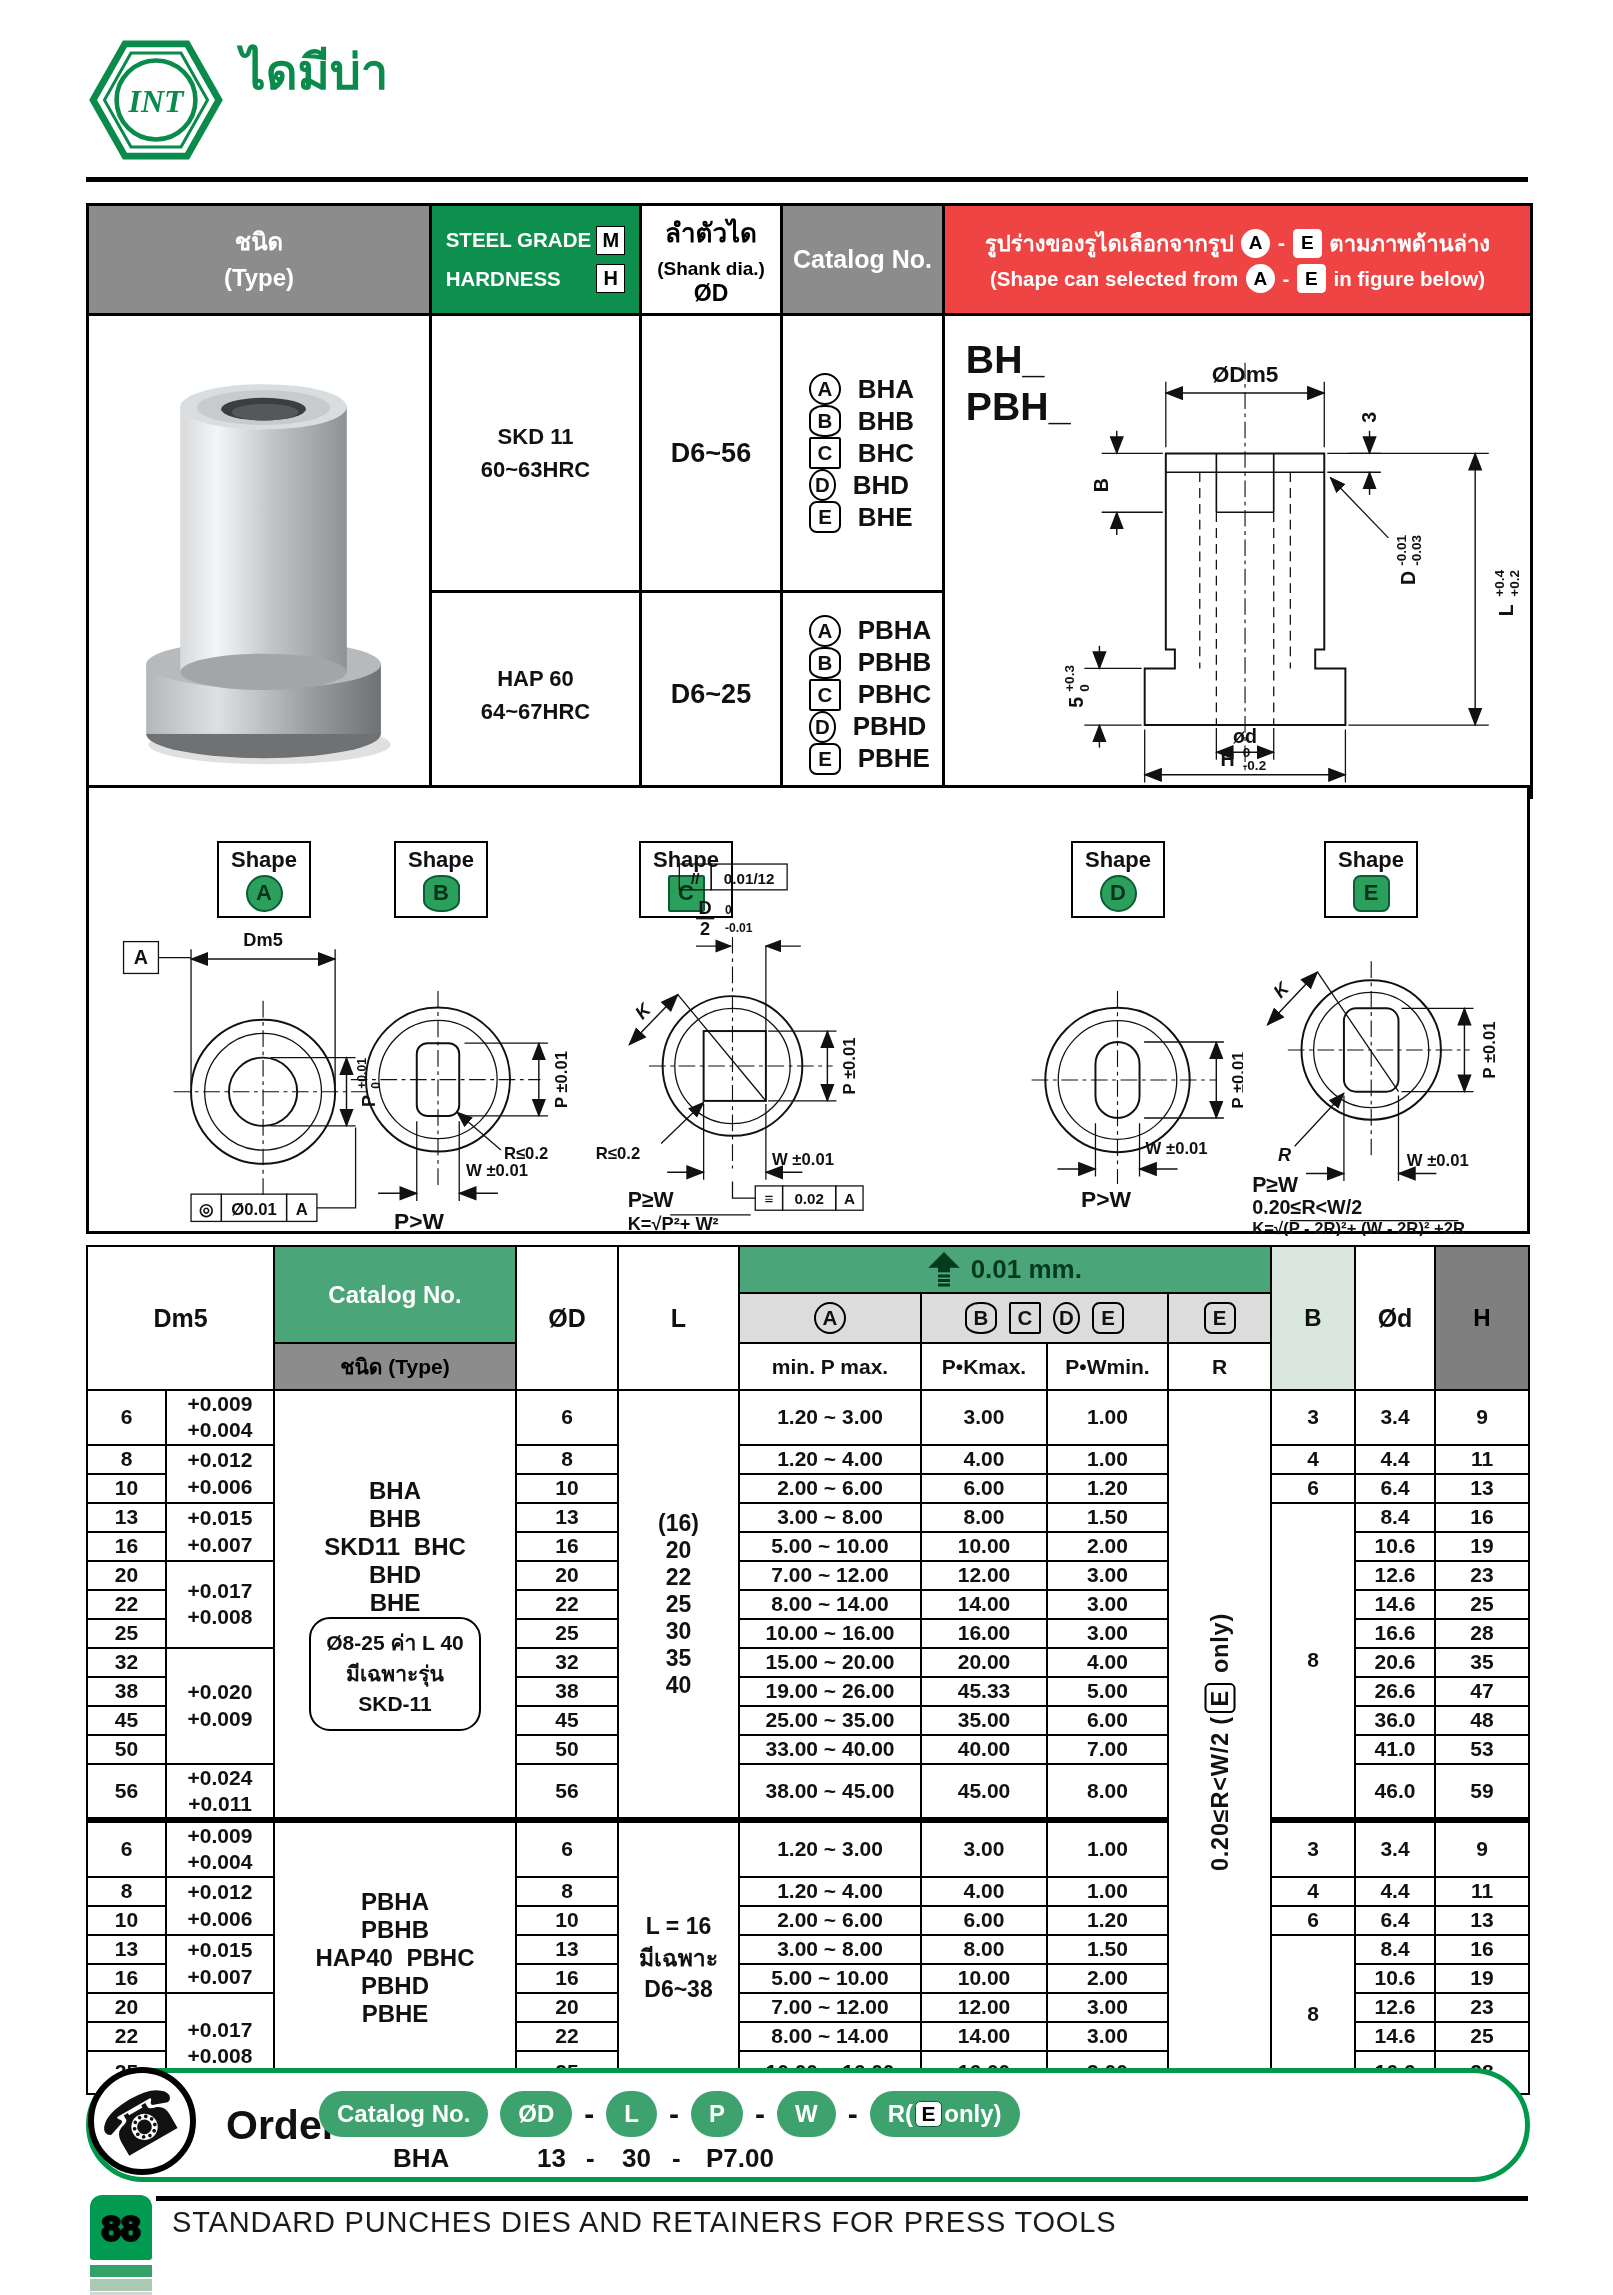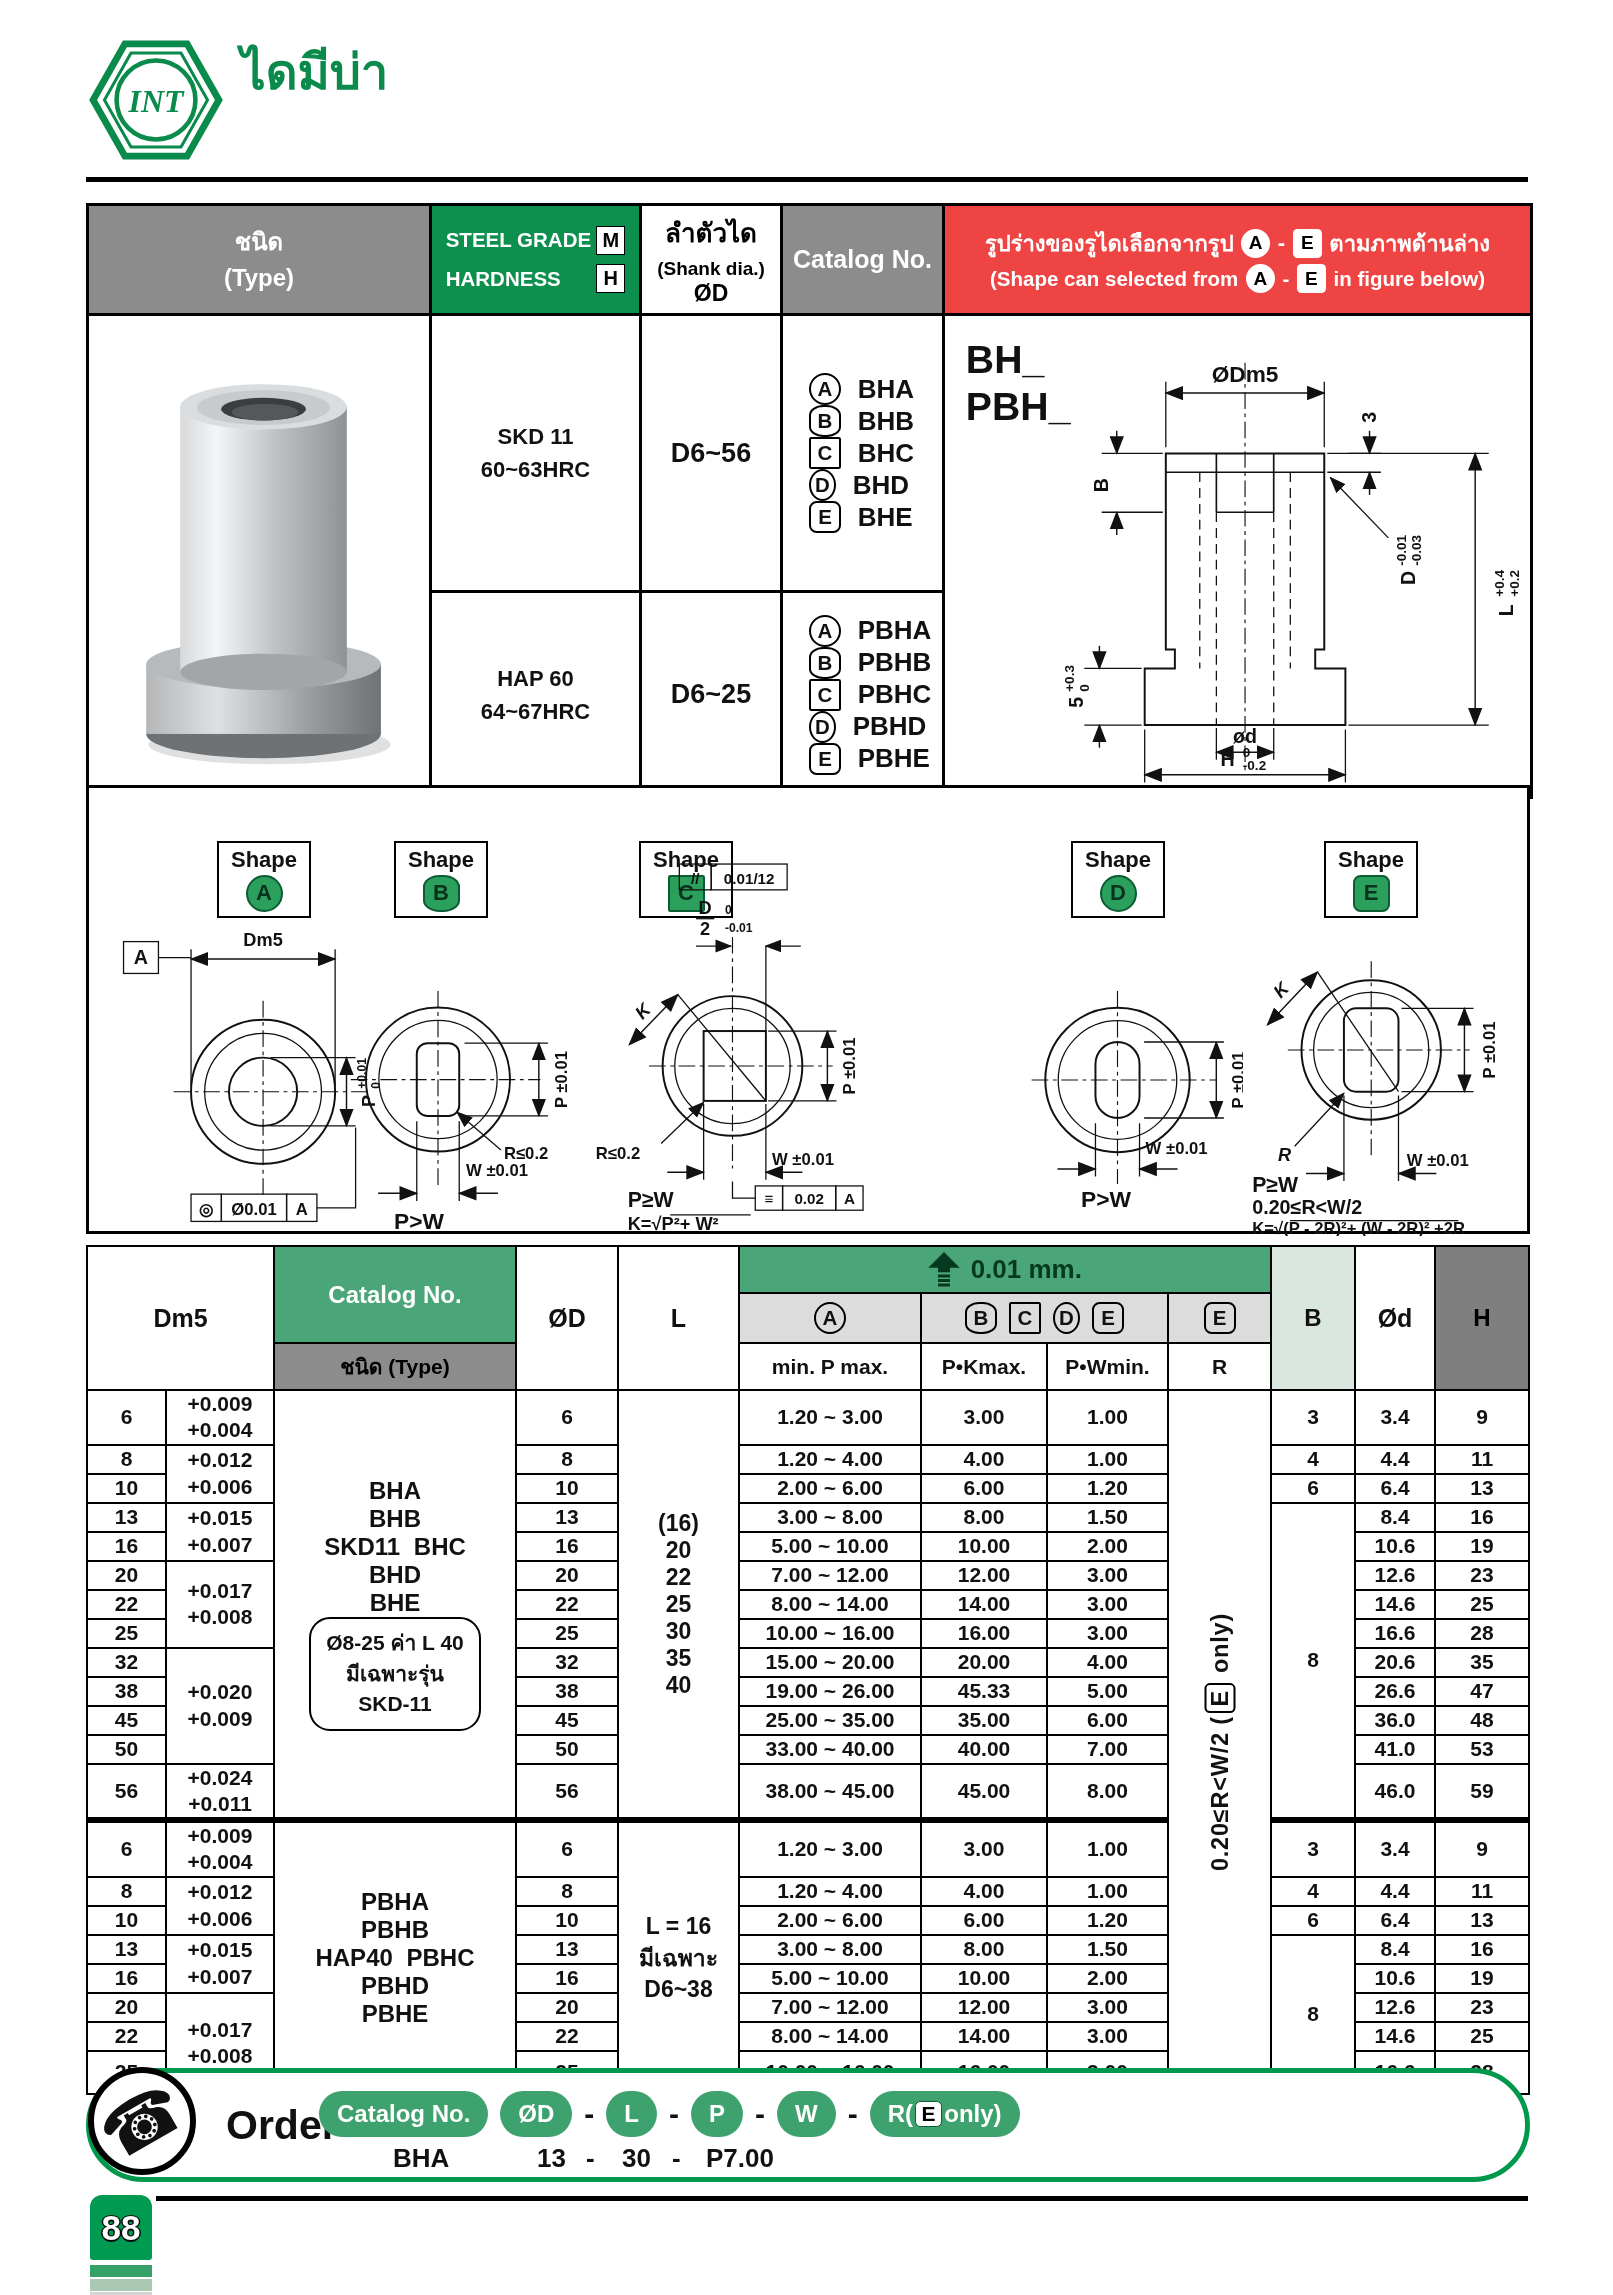--- a/index.html
+++ b/index.html
@@ -97,21 +97,21 @@
   .pills{position:absolute;left:228px;top:18px;display:flex;align-items:center;gap:12px;}
   .pill{background:#3ea26f;color:#fff;font-weight:bold;font-size:24px;border-radius:24px;padding:9px 18px;
         display:inline-flex;align-items:center;}
   .pill .pe{background:#fff;color:#000;border-radius:5.3px;padding:0 5.3px;margin:0 2.3px;font-size:21px;border:1.5px solid #0b5c33;}
   .pdash{font-size:30px;font-weight:bold;}
   .oex{position:absolute;top:70px;font-size:26px;font-weight:bold;}
   
   .f-rule{position:absolute;left:156px;top:2196px;width:1372px;height:5.3px;background:#000;}
   .f-tab{position:absolute;left:90px;top:2195px;width:62px;height:65px;background:#009a50;border-radius:12px 12px 3px 3px;
          display:flex;align-items:center;justify-content:center;}
-  .f-tab span{font-size:35px;font-weight:bold;color:#ffffff;text-shadow:-1.5px 0 #0a0a0a,1.5px 0 #0a0a0a,0 -1.5px #0a0a0a,0 1.5px #0a0a0a;}
+  .f-tab span{font-size:35px;font-weight:bold;color:#000000;text-shadow:-1.5px 0 #0a0a0a,1.5px 0 #0a0a0a,0 -1.5px #0a0a0a,0 1.5px #0a0a0a;}
   .f-strip{position:absolute;left:90px;width:62px;}
   .f-text{position:absolute;left:172px;top:2206px;font-size:29px;color:#1a1a1a;letter-spacing:0.8px;}
 </style>
 </head>
 <body>
 
 <div class="page">
 
   <svg class="abs" style="left:84px;top:30px" width="144" height="140" viewBox="0 0 190 184">
     <polygon points="12,92 54,18 136,18 178,92 136,166 54,166" fill="#fff" stroke="#0a8a4b" stroke-width="9"></polygon>
@@ -910,15 +910,16 @@
     </div>
   </div>
 
   <div class="f-rule"></div>
   <div class="f-tab">
       <span>88</span>
     </div>
   <div class="f-strip" style="top:2265px;height:12px;background:#35a067"></div>
   <div class="f-strip" style="top:2279px;height:12px;background:#a9c9b3"></div>
   <div class="f-strip" style="top:2292px;height:3px;background:#d5d5d5"></div>
+  <div class="f-text">STANDARD PUNCHES DIES AND RETAINERS FOR PRESS TOOLS</div>
 
 </div>
 
 
 </body></html>

